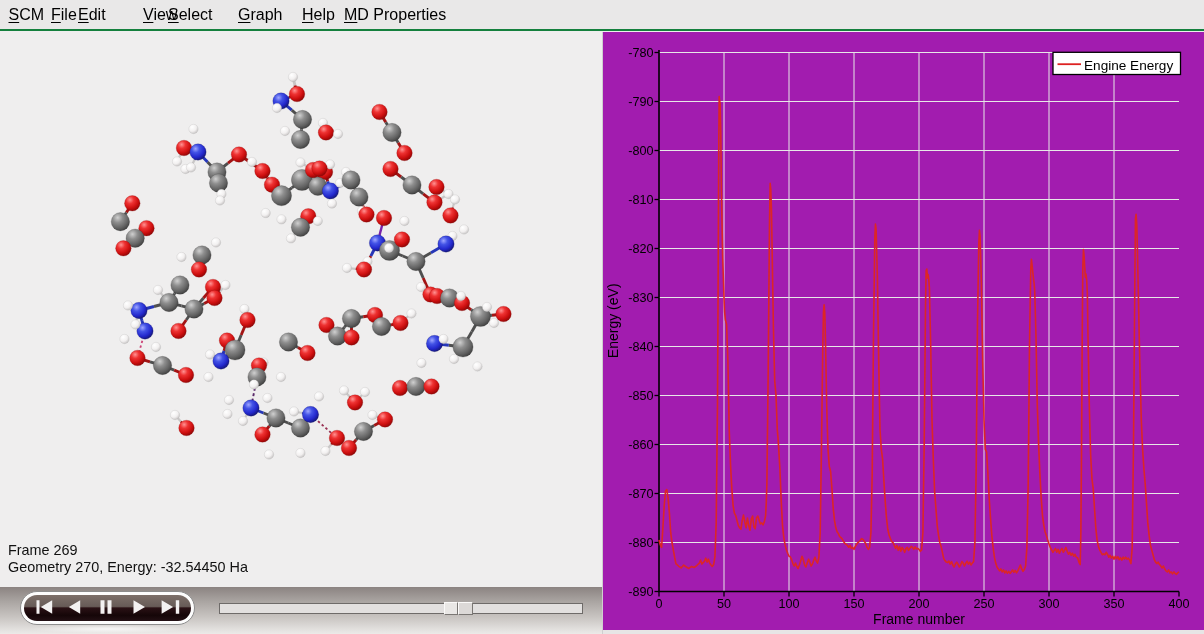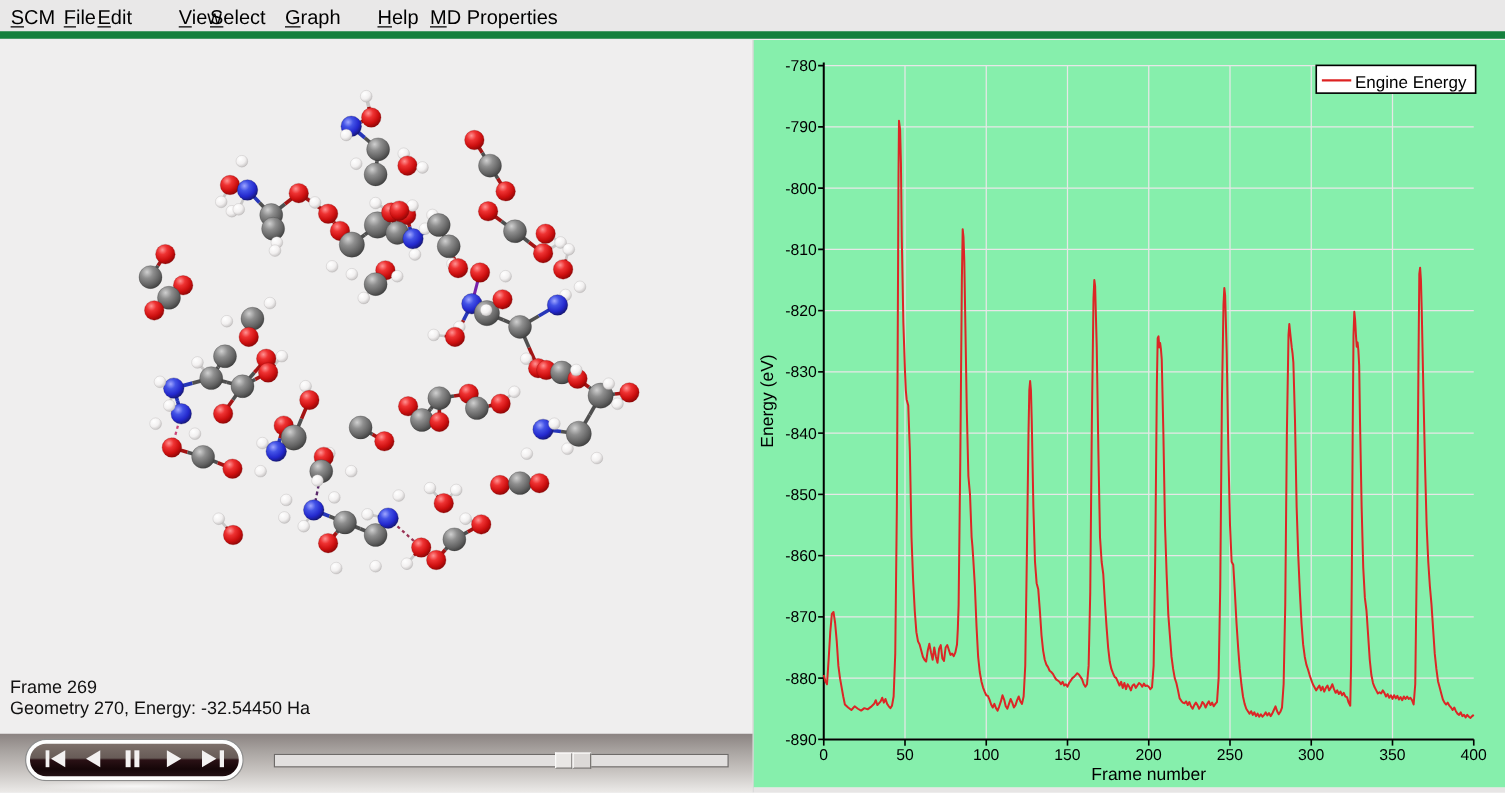--- a/index.html
+++ b/index.html
@@ -1,22 +1,22 @@
 <!DOCTYPE html>
 <html><head><meta charset="utf-8"><style>
 * { margin:0; padding:0; box-sizing:border-box; }
 body { width:1204px; height:634px; position:relative; overflow:hidden;
   font-family:"Liberation Sans", sans-serif; background:#efeeee; }
 #menubar { position:absolute; left:0; top:0; width:1204px; height:31px;
-  background:#e9e8e8; border-bottom:6px solid #15803d; }
+  background:#e9e8e8; border-bottom:2px solid #15803d; }
 #menubar span { position:absolute; top:5.5px; font-size:16px; color:#000; white-space:pre; }
 #menubar u { text-decoration:underline; text-underline-offset:2px; }
 #leftpanel { position:absolute; left:0; top:32px; width:602px; height:555px; background:#efeeee; }
 #sep { position:absolute; left:602px; top:32px; width:1px; height:602px; background:#cfcfcf; }
-#chartpanel { position:absolute; left:603px; top:32px; width:601px; height:598px; background:#86efac; }
+#chartpanel { position:absolute; left:603px; top:32px; width:601px; height:598px; background:#a21caf; }
 #bottomstrip { position:absolute; left:603px; top:630px; width:601px; height:4px; background:#e7e5e5; }
 #frametext { position:absolute; left:8px; top:510px; font-size:14.4px; color:#111; line-height:16.5px; }
 #player { position:absolute; left:0; top:587px; width:602px; height:47px;
   background:linear-gradient(#8b8381, #a9a4a1 30%, #c9c5c2 65%, #e4e2e0 92%, #eceae8); }
 #pillshadow { position:absolute; left:30px; top:625px; width:155px; height:8px;
   background:radial-gradient(ellipse at center, rgba(255,255,255,0.75), rgba(255,255,255,0) 72%); }
 #slider { position:absolute; left:219px; top:602.5px; width:364px; height:11.5px;
   background:#e2e0df; border:1px solid #6e6b69; }
 #handle { position:absolute; left:443.5px; top:602px; width:29px; height:13px; }
 #handle .h1 { position:absolute; left:0; top:0; width:14px; height:13px; background:#e9e7e5;
@@ -24,21 +24,21 @@
 #handle .h2 { position:absolute; left:14px; top:0; width:15px; height:13px; background:#dcd9d7;
   border:1px solid #7a7774; border-top-color:#fbfaf9; border-left-color:#fbfaf9; }
 </style></head>
 <body>
 <div id="menubar">
 <span style="left:8.5px"><u>S</u>CM</span>
 <span style="left:51px"><u>F</u>ile</span>
 <span style="left:78px"><u>E</u>dit</span>
 <span style="left:143px"><u>V</u>iew</span>
 <span style="left:168px"><u>S</u>elect</span>
-<span style="left:228px"><u>G</u>raph</span>
+<span style="left:238px"><u>G</u>raph</span>
 <span style="left:302px"><u>H</u>elp</span>
 <span style="left:344px"><u>M</u>D Properties</span>
 </div>
 <div id="leftpanel">
     <svg width="602" height="555" viewBox="0 32 602 555" style="position:absolute;left:0;top:0">
       <defs>
 <radialGradient id="radO" cx="0.35" cy="0.28" r="0.82">
 <stop offset="0" stop-color="#ff9292"></stop>
           <stop offset="0.3" stop-color="#ee3232"></stop>
 <stop offset="0.65" stop-color="#cd0f0f"></stop>

